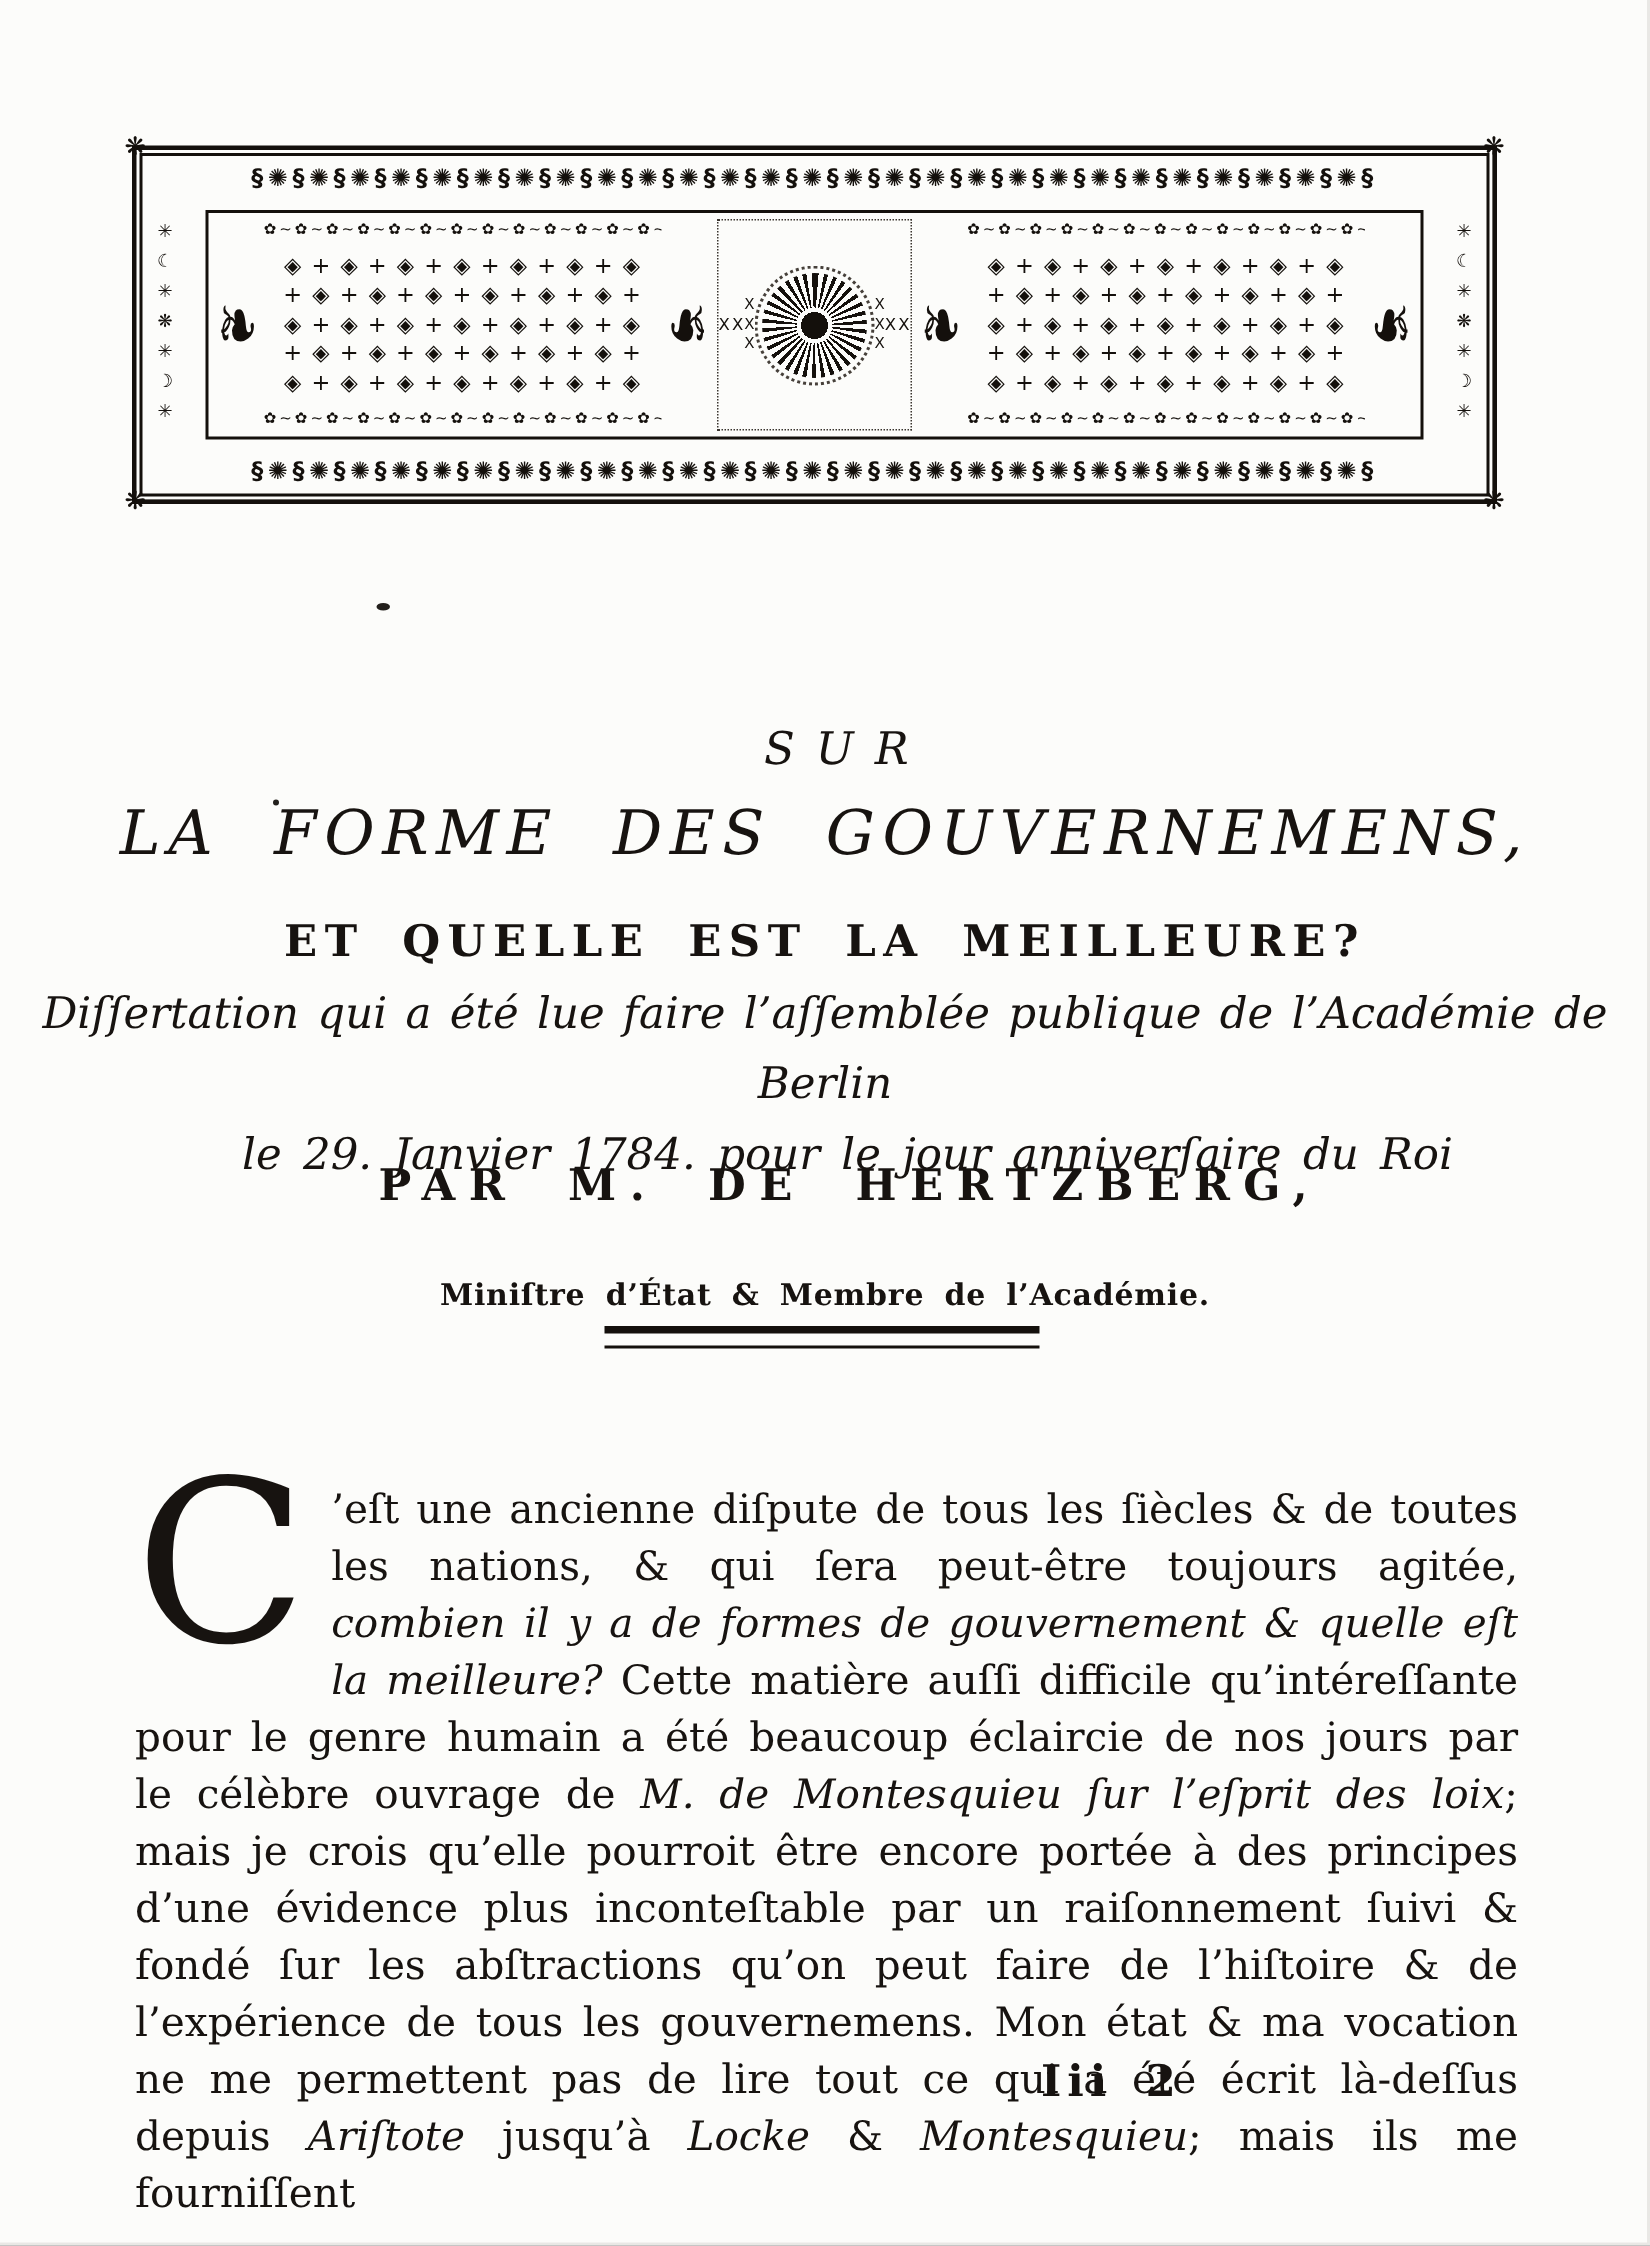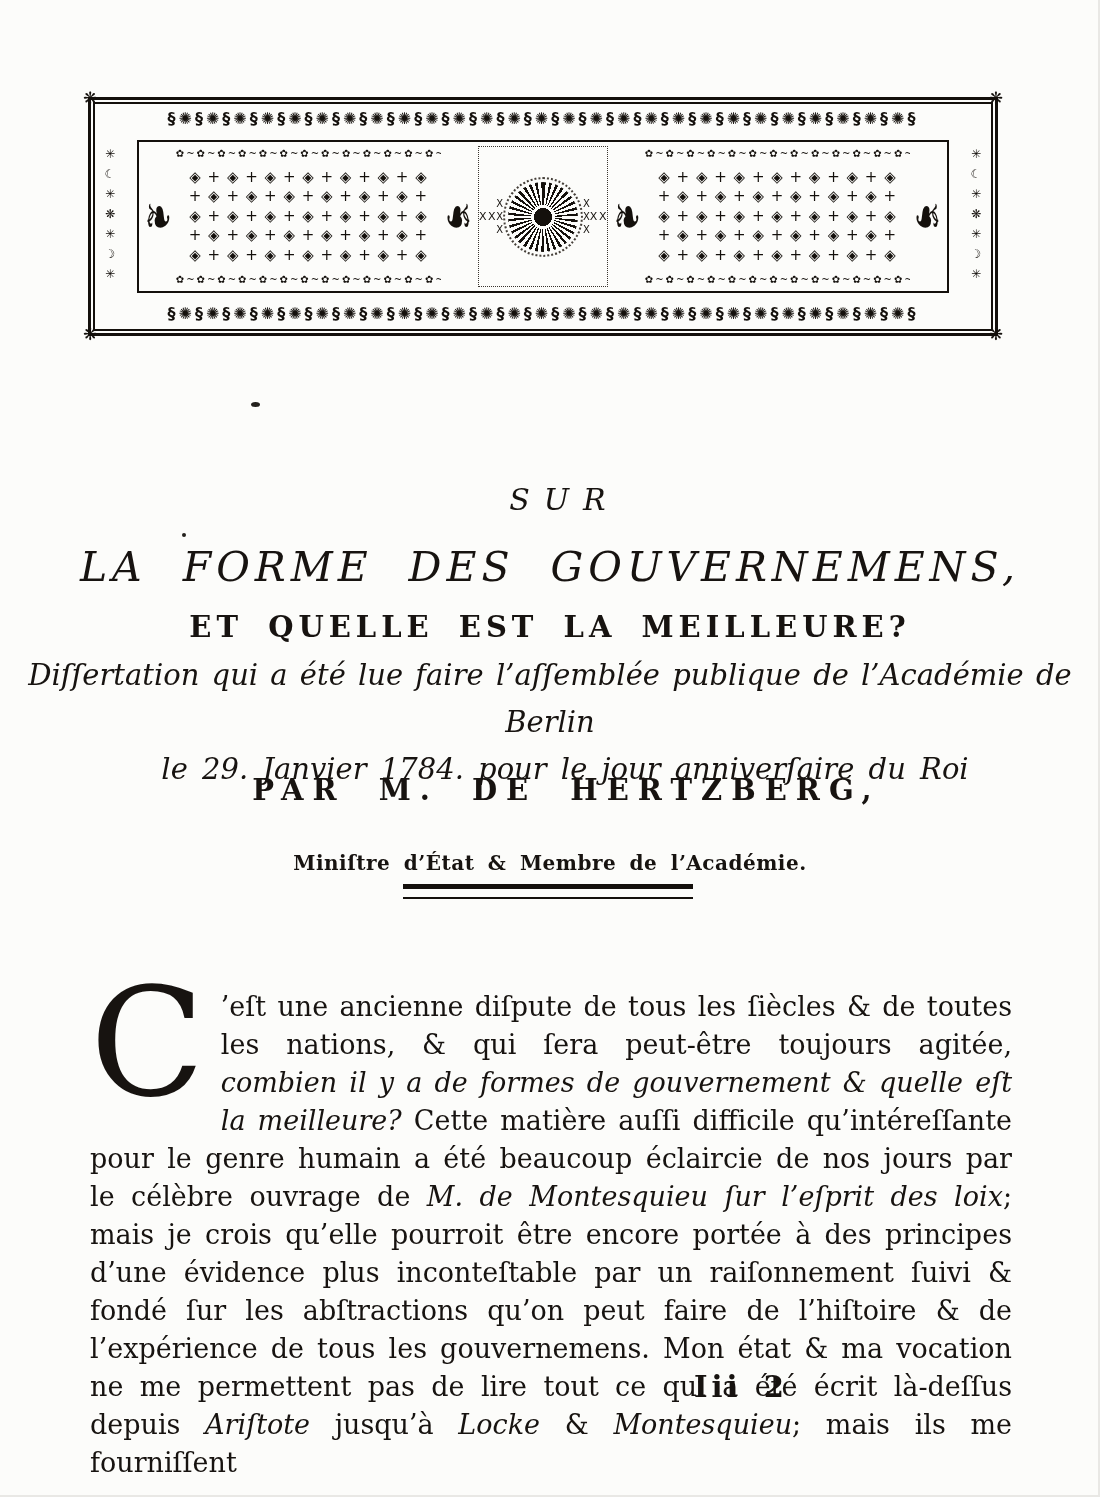--- a/index.html
+++ b/index.html
@@ -71,21 +71,21 @@
   
   .speck{position:absolute;background:#23201c;border-radius:50%;}
   .speck.s1{left:251px;top:402px;width:9px;height:5px;}
   .speck.s2{left:182px;top:533px;width:4px;height:4px;}
   
   .kicker{
     position:absolute;left:0;right:0;top:482px;text-align:center;
     font-style:italic;font-size:30px;letter-spacing:14px;margin-left:29px;
   }
   .main-title{
-    position:absolute;left:0;right:0;top:527px;margin:16px;text-align:center;
+    position:absolute;left:0;right:0;top:527px;margin:4px;text-align:center;
     font-style:italic;font-weight:400;font-size:41px;
     letter-spacing:5px;word-spacing:18px;white-space:nowrap;
   }
   .subheading{
     position:absolute;left:0;right:0;top:610px;text-align:center;
     font-weight:700;font-size:29px;letter-spacing:5px;word-spacing:10px;white-space:nowrap;
   }
   .dedication{
     position:absolute;left:0;right:0;top:652px;text-align:center;
     font-style:italic;font-size:29px;line-height:47px;word-spacing:3px;

